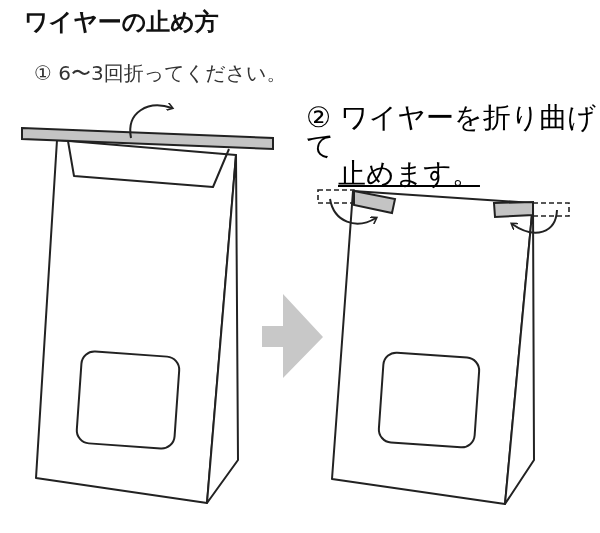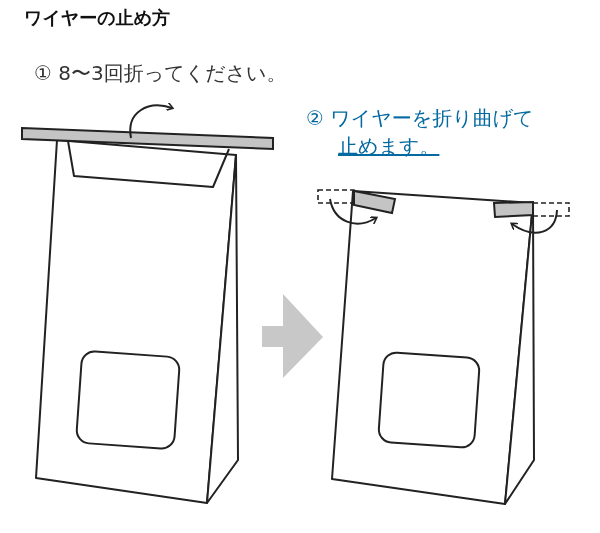--- a/index.html
+++ b/index.html
@@ -1,31 +1,31 @@
 <!DOCTYPE html>
 <html><head>
   <meta charset="utf-8">
   <style>
     html, body { margin: 0; padding: 0; background: #ffffff; }
     body { width: 600px; height: 533px; position: relative; overflow: hidden;
            font-family: "DejaVu Sans", sans-serif; color: #222; }
-    .title { position: absolute; left: 24px; top: 6px; font-size: 18px; font-weight: bold; color: #111; letter-spacing: 0px; }
+    .title { position: absolute; left: 24px; top: 6px; font-size: 24px; font-weight: bold; color: #111; letter-spacing: 0px; }
     .step1 { position: absolute; left: 34px; top: 60px; font-size: 20px; color: #333; }
-    .step2 { position: absolute; left: 306px; top: 104px; font-size: 20px; color: #0369a1; line-height: 28px; }
+    .step2 { position: absolute; left: 306px; top: 104px; font-size: 28px; color: #000000; line-height: 28px; }
     .step2 .l2 { display: block; padding-left: 32px; text-decoration: underline; }
     svg.art { position: absolute; left: 0; top: 0; }
   </style>
 </head>
 <body>
 
 <div class="title">ワイヤーの止め方</div>
 
 <div class="step1">
   <span>①</span>
-  <span>8〜3回折ってください。</span>
+  <span>6〜3回折ってください。</span>
 </div>
 
 <div class="step2">
   <span>②</span>
   <span>ワイヤーを折り曲げて</span>
   <span class="l2">止めます。</span>
 </div>
 
 <svg class="art" width="600" height="533" viewBox="0 0 600 533">
   <defs>

